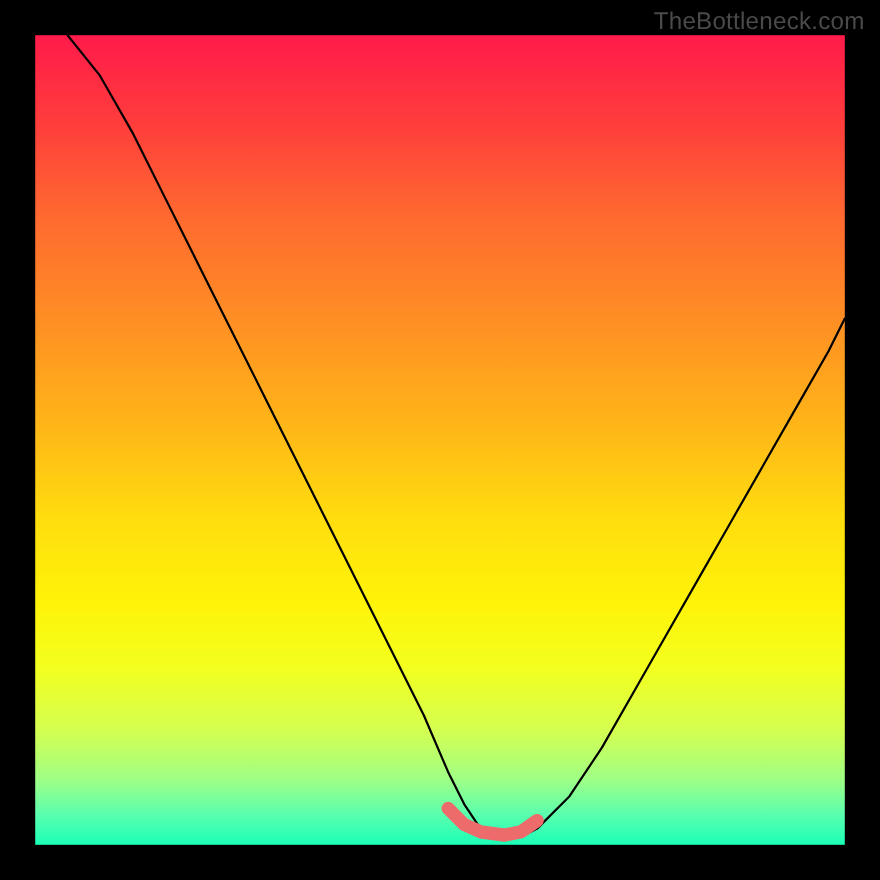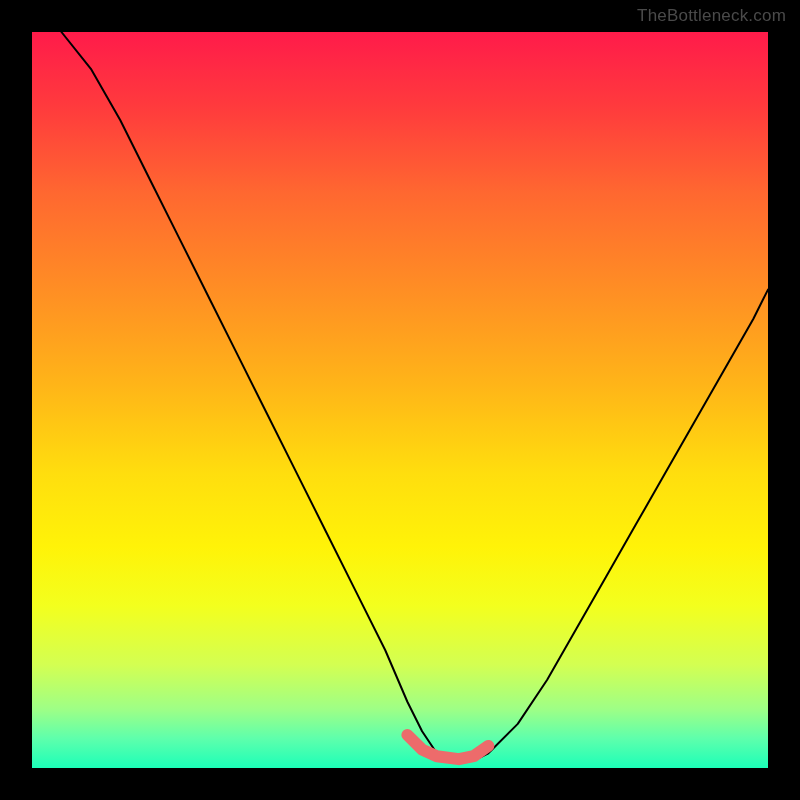--- a/index.html
+++ b/index.html
@@ -9,21 +9,21 @@
     background: #000;
     font-family: Arial, Helvetica, sans-serif;
     position: relative;
     overflow: hidden;
   }
   .watermark {
     position: absolute;
     top: 6px;
     right: 14px;
     color: #4a4a4a;
-    font-size: 17px;
+    font-size: 22px;
     font-weight: 500;
     z-index: 10;
     letter-spacing: 0.2px;
   }
   .plot-area {
     position: absolute;
     left: 32px;
     top: 32px;
     width: 736px;
     height: 736px;

